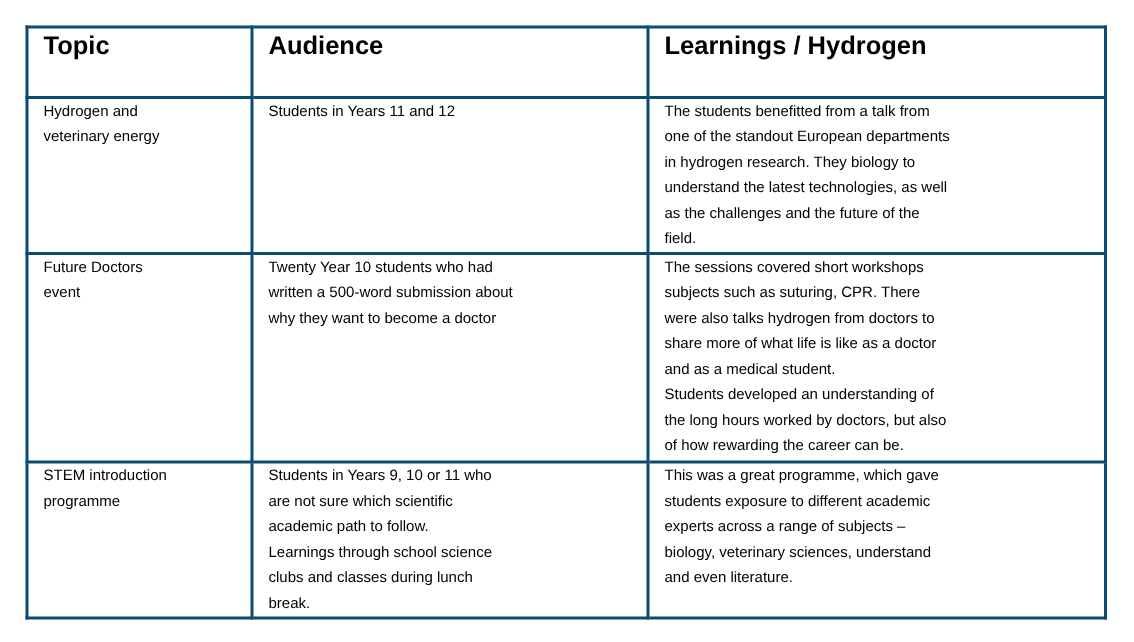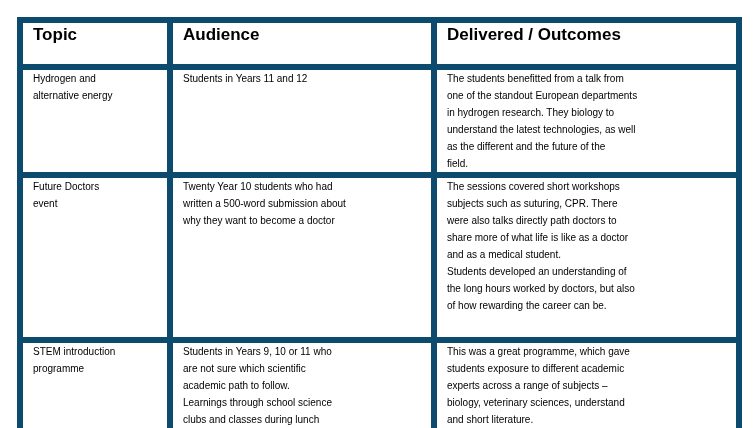--- a/index.html
+++ b/index.html
@@ -4,82 +4,82 @@
 <style>
   html, body { margin: 0; padding: 0; background: #ffffff; }
   body { width: 756px; height: 428px; position: relative; overflow: hidden;
          font-family: "Liberation Sans", sans-serif; color: #000; }
   table.doc-table {
     position: absolute; left: 17px; top: 17px;
     border-collapse: collapse; table-layout: fixed;
     width: 719px;
   }
   table.doc-table td, table.doc-table th {
-    border: 6px solid #0c4a6e; vertical-align: top; text-align: left;
+    border: 2px solid #0c4a6e; vertical-align: top; text-align: left;
     padding: 0 4px 0 10px; box-sizing: border-box;
   }
   th { font-weight: bold; font-size: 17px; line-height: 20px; padding-top: 2px !important; }
   td { font-size: 10px; line-height: 17px; font-weight: normal; }
   tr.head-row { height: 47px; }
   tr.row-0 { height: 104px; }
-  tr.row-1 { height: 165px; }
+  tr.row-1 { height: 139px; }
   tr.row-2 { height: 104px; }
   col.c0 { width: 150px; }
   col.c1 { width: 264px; }
   col.c2 { width: 305px; }
   .line { display: block; white-space: nowrap; }
 </style>
 </head>
 <body>
 
 <table class="doc-table">
   <colgroup>
       <col class="c0">
       <col class="c1">
       <col class="c2">
     </colgroup>
   <tbody>
       <tr class="head-row">
     <th>Topic</th>
     <th>Audience</th>
-    <th>Delivered / Outcomes</th>
+    <th>Learnings / Hydrogen</th>
   </tr>
 
   <tr class="row-0">
     <td>
       <span class="line">Hydrogen and</span>
-      <span class="line">alternative energy</span>
+      <span class="line">veterinary energy</span>
     </td>
     <td>
       <span class="line">Students in Years 11 and 12</span>
     </td>
     <td>
       <span class="line">The students benefitted from a talk from</span>
       <span class="line">one of the standout European departments</span>
       <span class="line">in hydrogen research. They biology to</span>
       <span class="line">understand the latest technologies, as well</span>
-      <span class="line">as the different and the future of the</span>
+      <span class="line">as the challenges and the future of the</span>
       <span class="line">field.</span>
     </td>
   </tr>
 
   <tr class="row-1">
     <td>
       <span class="line">Future Doctors</span>
       <span class="line">event</span>
     </td>
     <td>
       <span class="line">Twenty Year 10 students who had</span>
       <span class="line">written a 500-word submission about</span>
       <span class="line">why they want to become a doctor</span>
     </td>
     <td>
       <span class="line">The sessions covered short workshops</span>
       <span class="line">subjects such as suturing, CPR. There</span>
-      <span class="line">were also talks directly path doctors to</span>
+      <span class="line">were also talks hydrogen from doctors to</span>
       <span class="line">share more of what life is like as a doctor</span>
       <span class="line">and as a medical student.</span>
       <span class="line">Students developed an understanding of</span>
       <span class="line">the long hours worked by doctors, but also</span>
       <span class="line">of how rewarding the career can be.</span>
     </td>
   </tr>
 
   <tr class="row-2">
     <td>
@@ -92,17 +92,17 @@
       <span class="line">academic path to follow.</span>
       <span class="line">Learnings through school science</span>
       <span class="line">clubs and classes during lunch</span>
       <span class="line">break.</span>
     </td>
     <td>
       <span class="line">This was a great programme, which gave</span>
       <span class="line">students exposure to different academic</span>
       <span class="line">experts across a range of subjects –</span>
       <span class="line">biology, veterinary sciences, understand</span>
-      <span class="line">and short literature.</span>
+      <span class="line">and even literature.</span>
     </td>
   </tr>
 </tbody>
   </table>
 
 </body></html>

